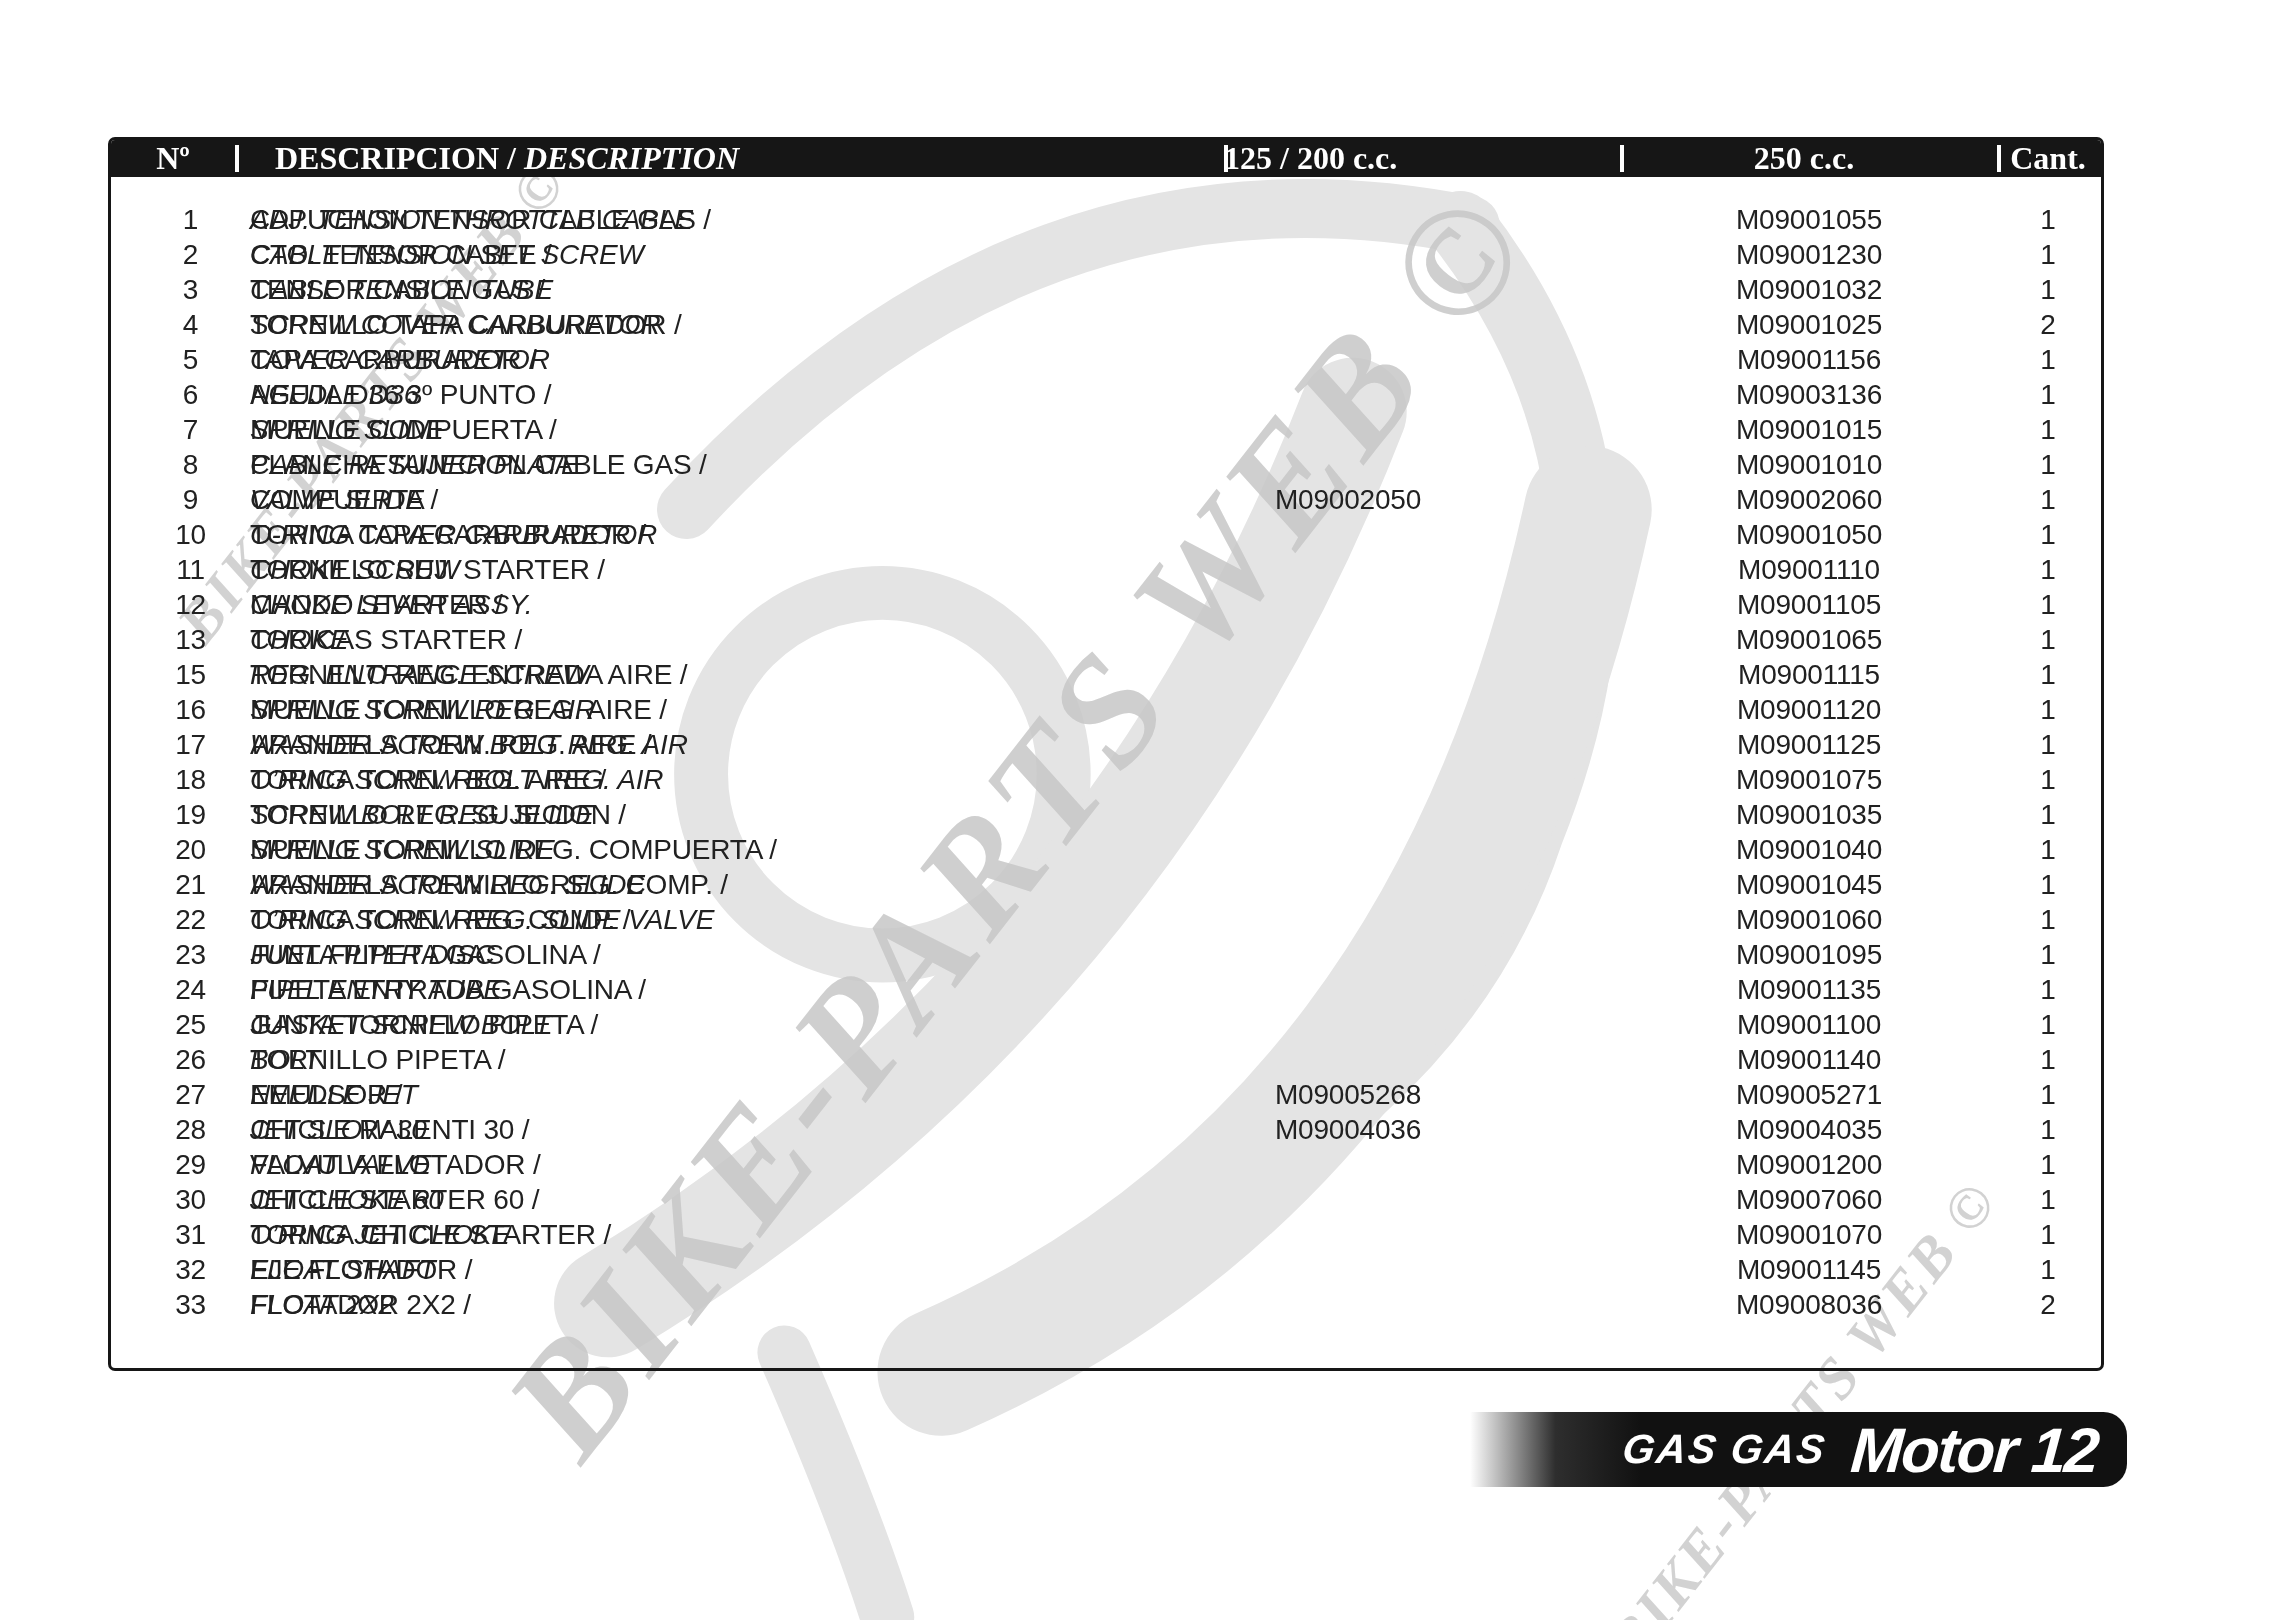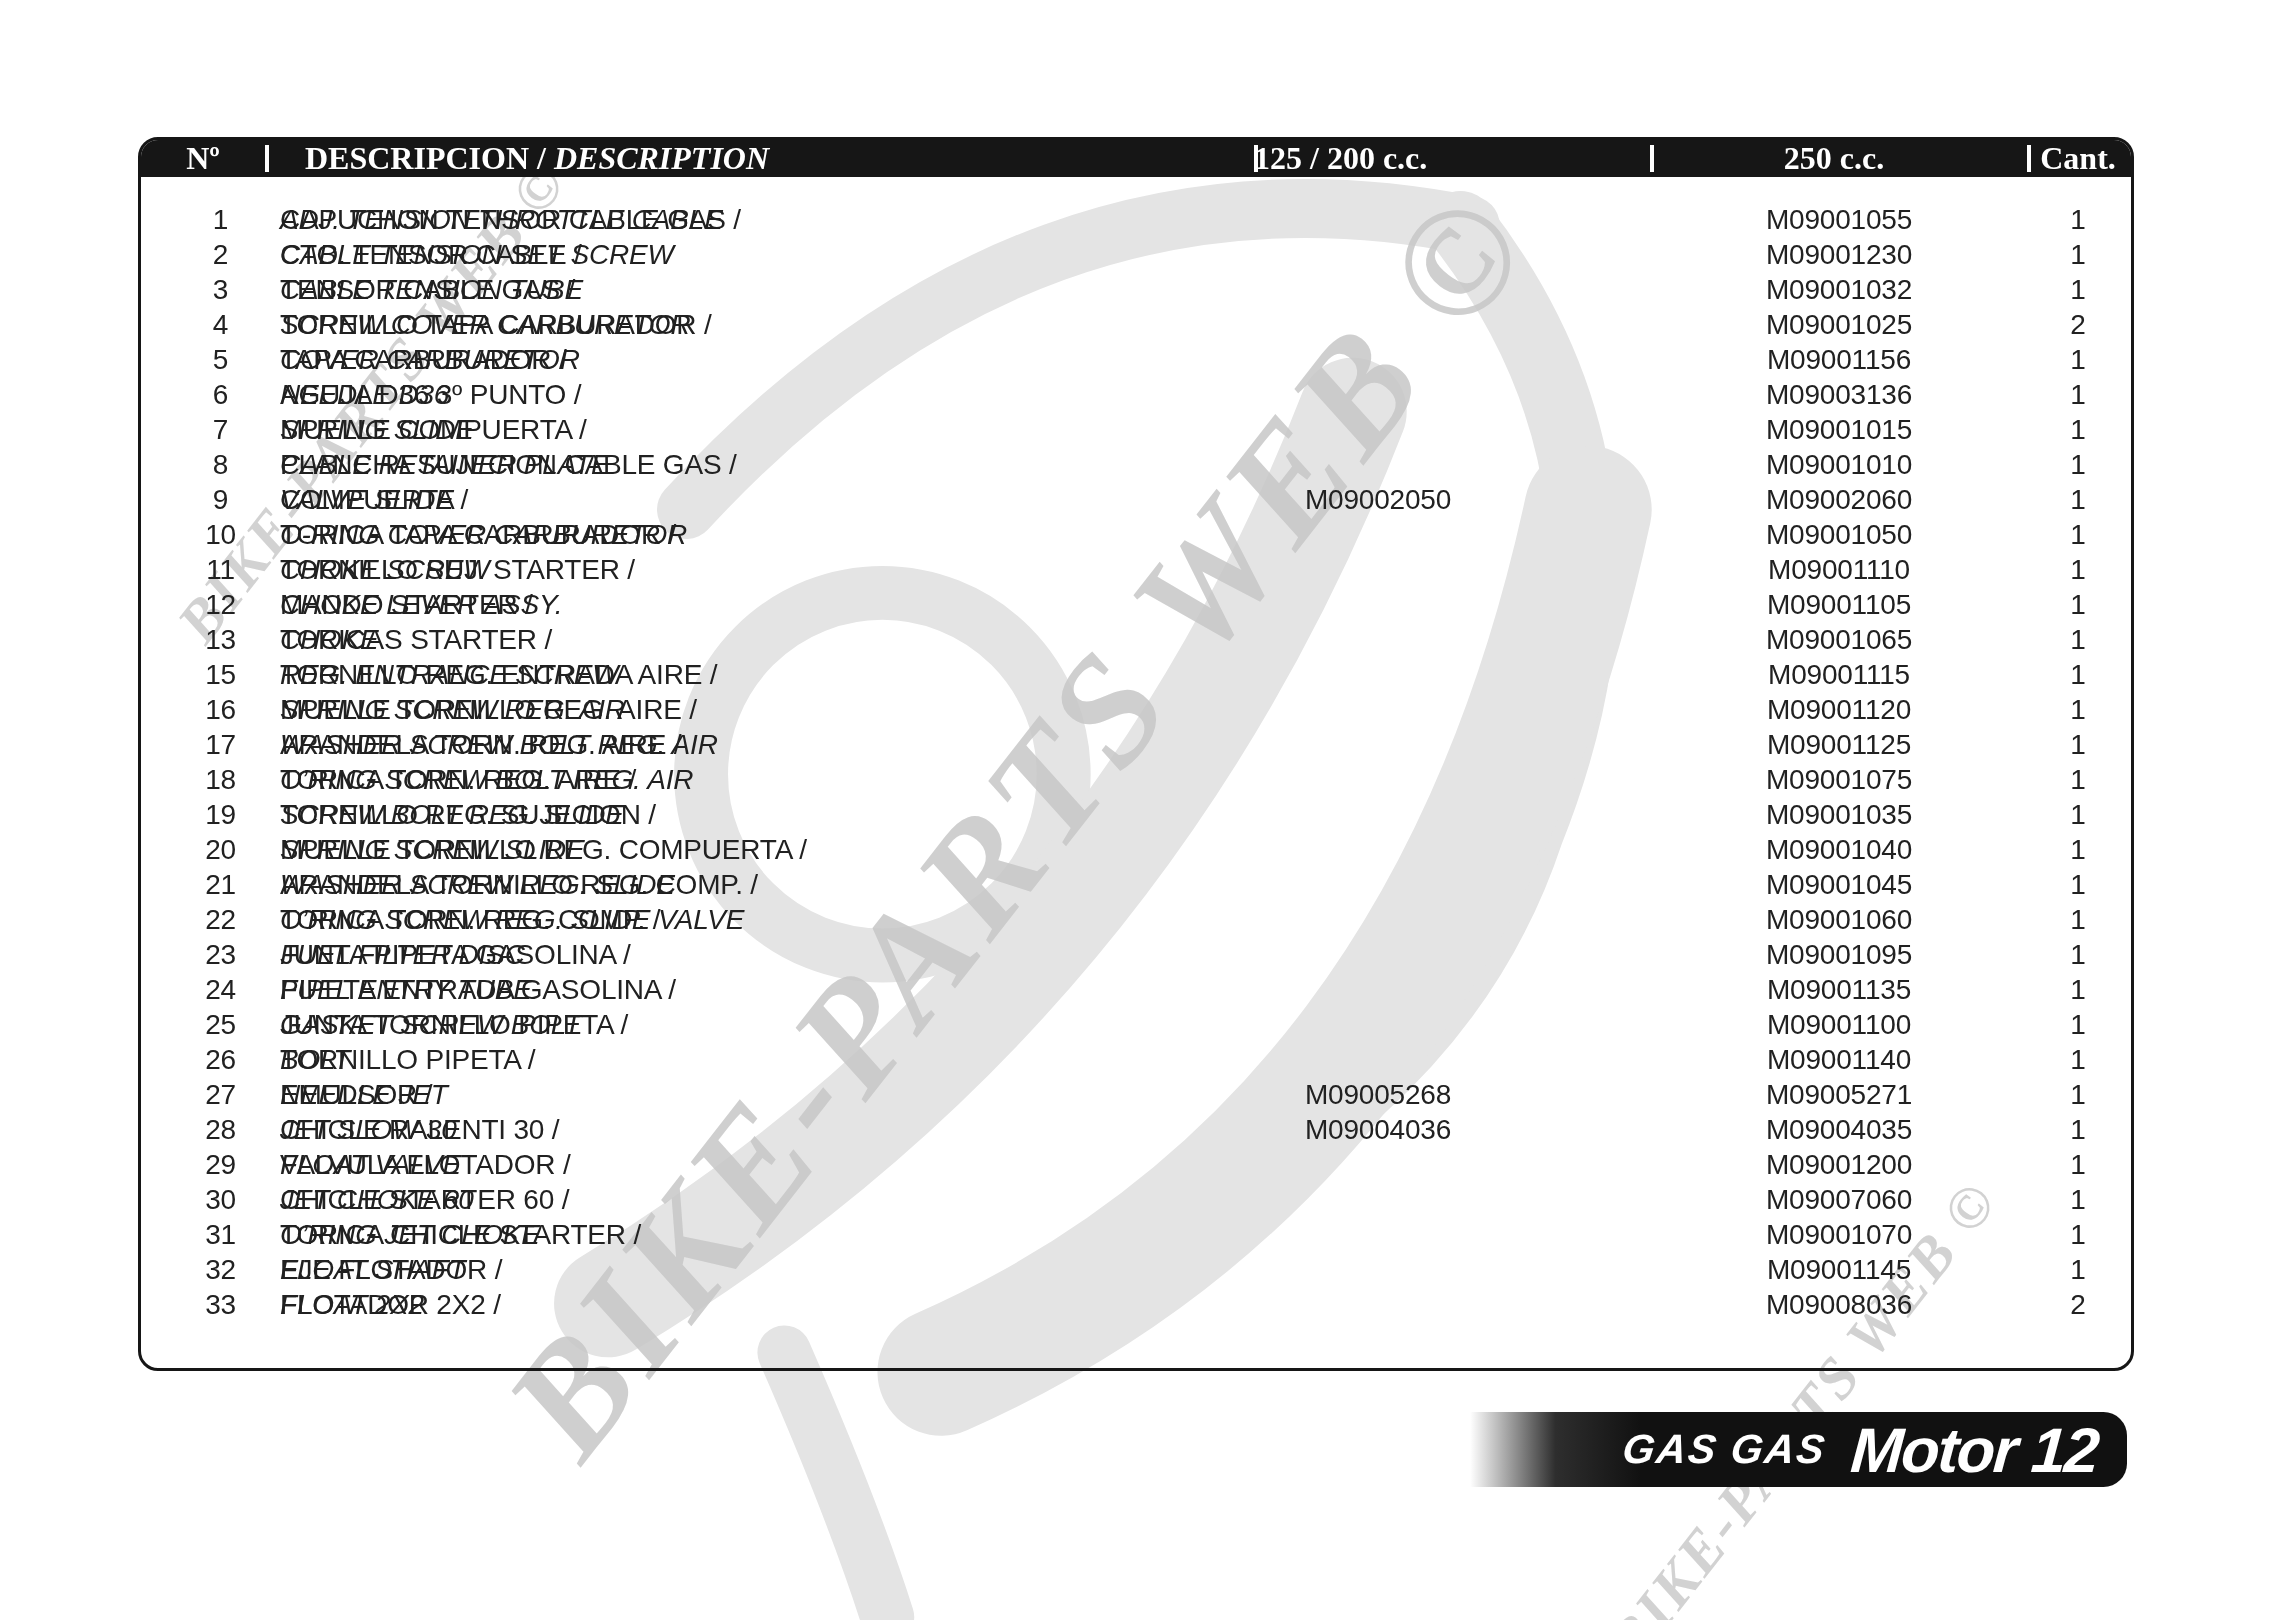--- a/index.html
+++ b/index.html
@@ -14,22 +14,22 @@
       font-family:"Liberation Serif",serif;font-style:italic;font-weight:bold;
       color:var(--watermark,#c7c7c7);transform-origin:center;}
   .wm-big{left:1019px;top:823px;font-size:155px;letter-spacing:7.8px;opacity:.85;
           transform:translate(-50%,-50%) rotate(-52deg);}
   .wm-tl{left:372px;top:402px;font-size:59px;letter-spacing:2.9px;opacity:.8;
          transform:translate(-50%,-50%) rotate(-52deg);}
   .wm-br{left:1803px;top:1421px;font-size:59px;letter-spacing:2.9px;opacity:.8;
          transform:translate(-50%,-50%) rotate(-52deg);}
 
   
-  .table-frame{position:absolute;left:138px;top:137px;width:1996px;height:1234px;
-               box-sizing:border-box;border:3.9px solid #161616;border-radius:20px;
+  .table-frame{position:absolute;left:108px;top:137px;width:1996px;height:1234px;
+               box-sizing:border-box;border:3.9px solid #161616;border-radius:7px;
                overflow:hidden;z-index:2;background:transparent;}
   .thead{position:absolute;left:0;top:0;right:0;height:37px;
          background:var(--header_bg,#161616);color:#ffffff;
          font-family:"Liberation Serif",serif;font-weight:bold;font-size:32px;
          line-height:37px;}
   .th{position:absolute;top:0;height:37px;}
   .th-no{left:0;width:124px;text-align:center;}
   .th-desc{left:144px;margin-left:20px;}
   .th-125{left:1113px;width:396px;text-align:left;}
   .th-250{left:1509px;width:368px;text-align:center;}

